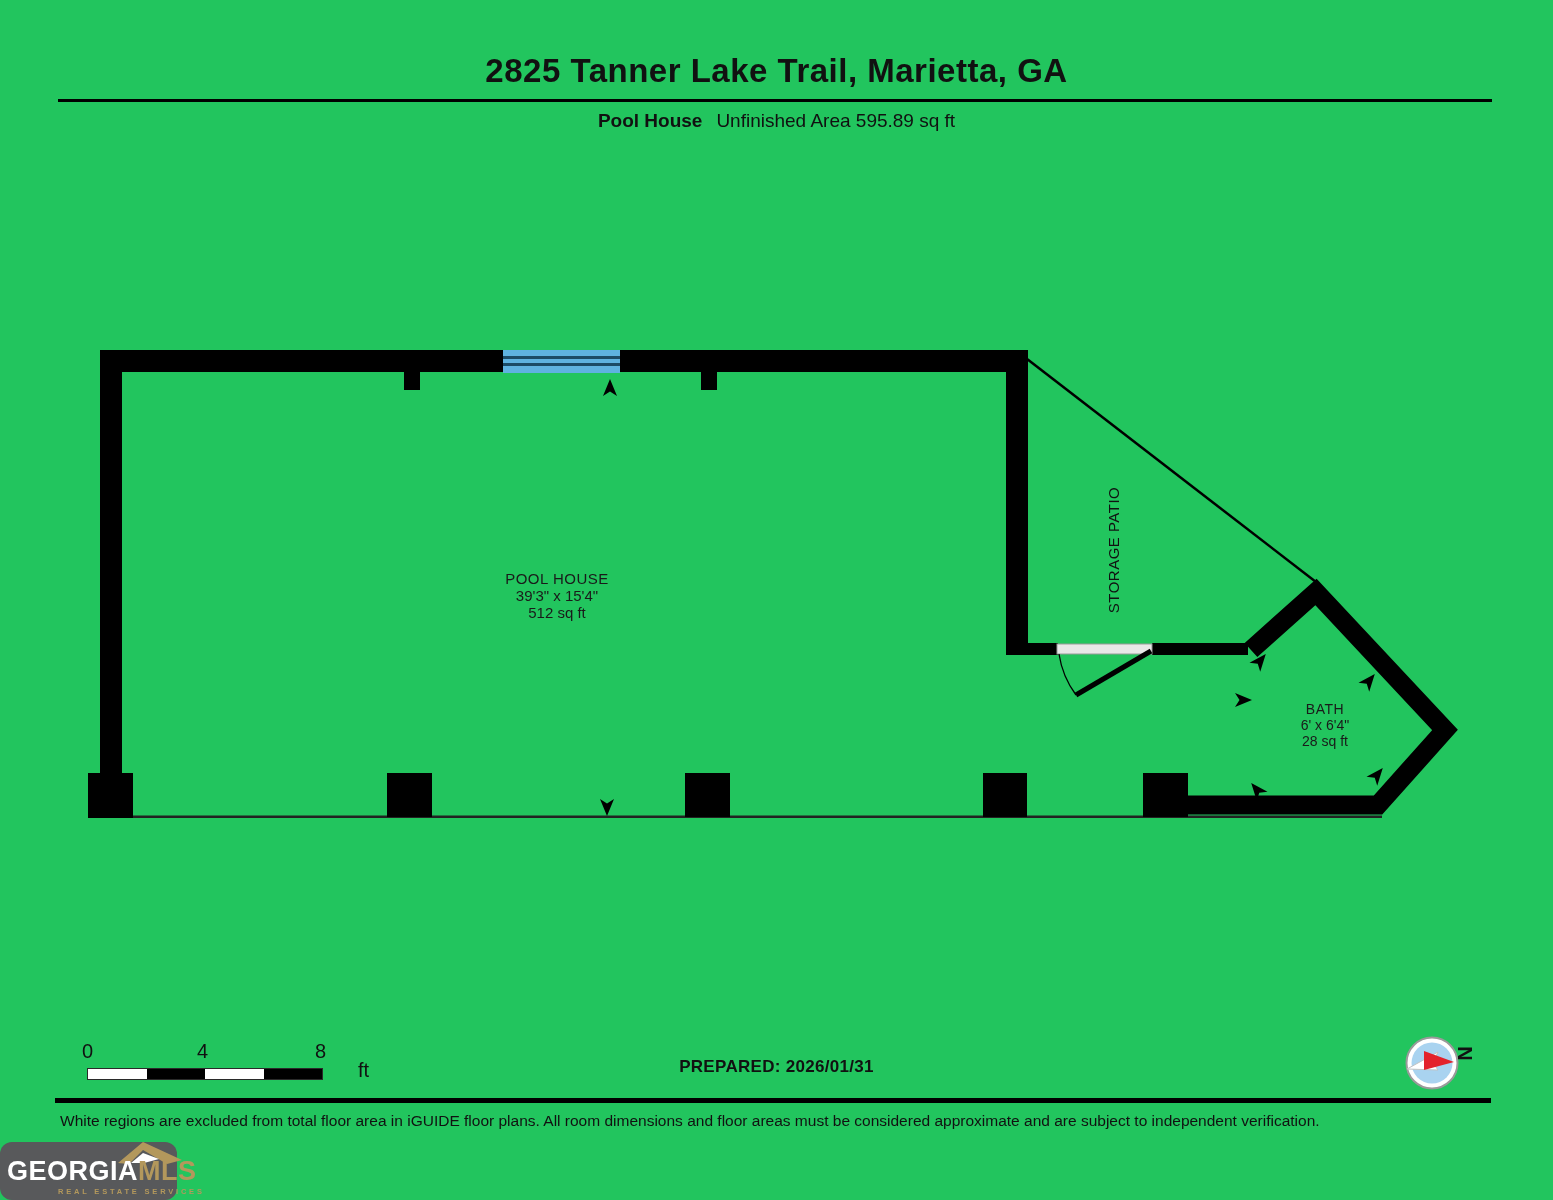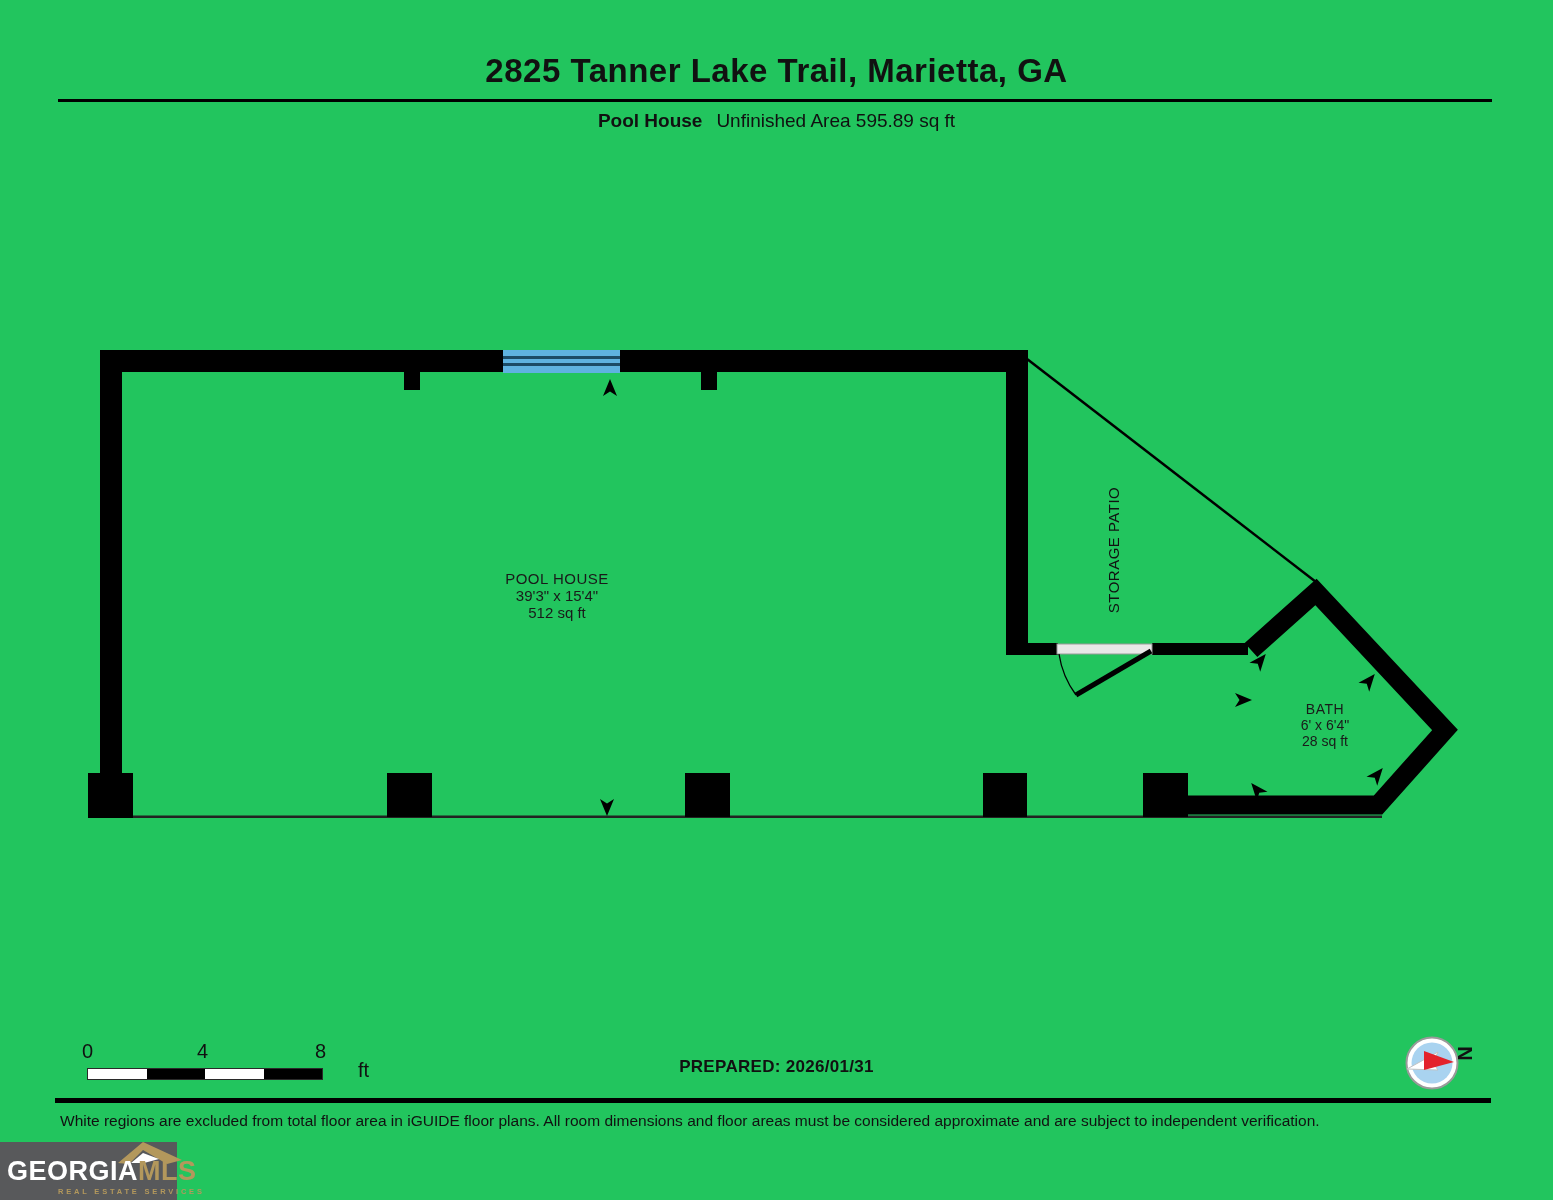--- a/index.html
+++ b/index.html
@@ -46,21 +46,21 @@
   .tick-8{left:315px;top:1040px;}
   .unit-ft{left:332px;top:1059px;font-size:20px;margin-left:26px;}
 
   
   .prepared{left:0;top:1057px;width:1553px;text-align:center;font-size:17px;font-weight:bold;letter-spacing:.3px;}
   .compass-n{left:1457px;top:1042px;font-size:20px;font-weight:bold;transform:rotate(90deg);}
   .footer-rule{left:55px;top:1098px;width:1436px;height:5px;background:#000;}
   .disclaimer{left:60px;top:1112px;width:1400px;font-size:15.5px;color:#111;}
 
   
-  .logo{left:0;top:1142px;width:177px;height:58px;background:var(--logo-bg,#58595b);}
+  .logo{left:0;top:1142px;width:177px;height:58px;background:var(--logo-bg,#58595b);border-radius:12px;}
   .logo-row{position:absolute;left:7px;top:14px;font-size:27px;font-weight:600;letter-spacing:.5px;white-space:nowrap;}
   .logo-primary{color:#fff;}
   .logo-secondary{color:var(--logo-gold,#b3985c);}
   .logo-tagline{position:absolute;left:10px;top:45px;font-size:7.5px;letter-spacing:2.8px;
                 color:var(--logo-gold,#b3985c);font-weight:bold;white-space:nowrap;padding-left:48px;}
   .logo-roof{position:absolute;left:118px;top:0;}
 </style>
 </head>
 <body>
 

